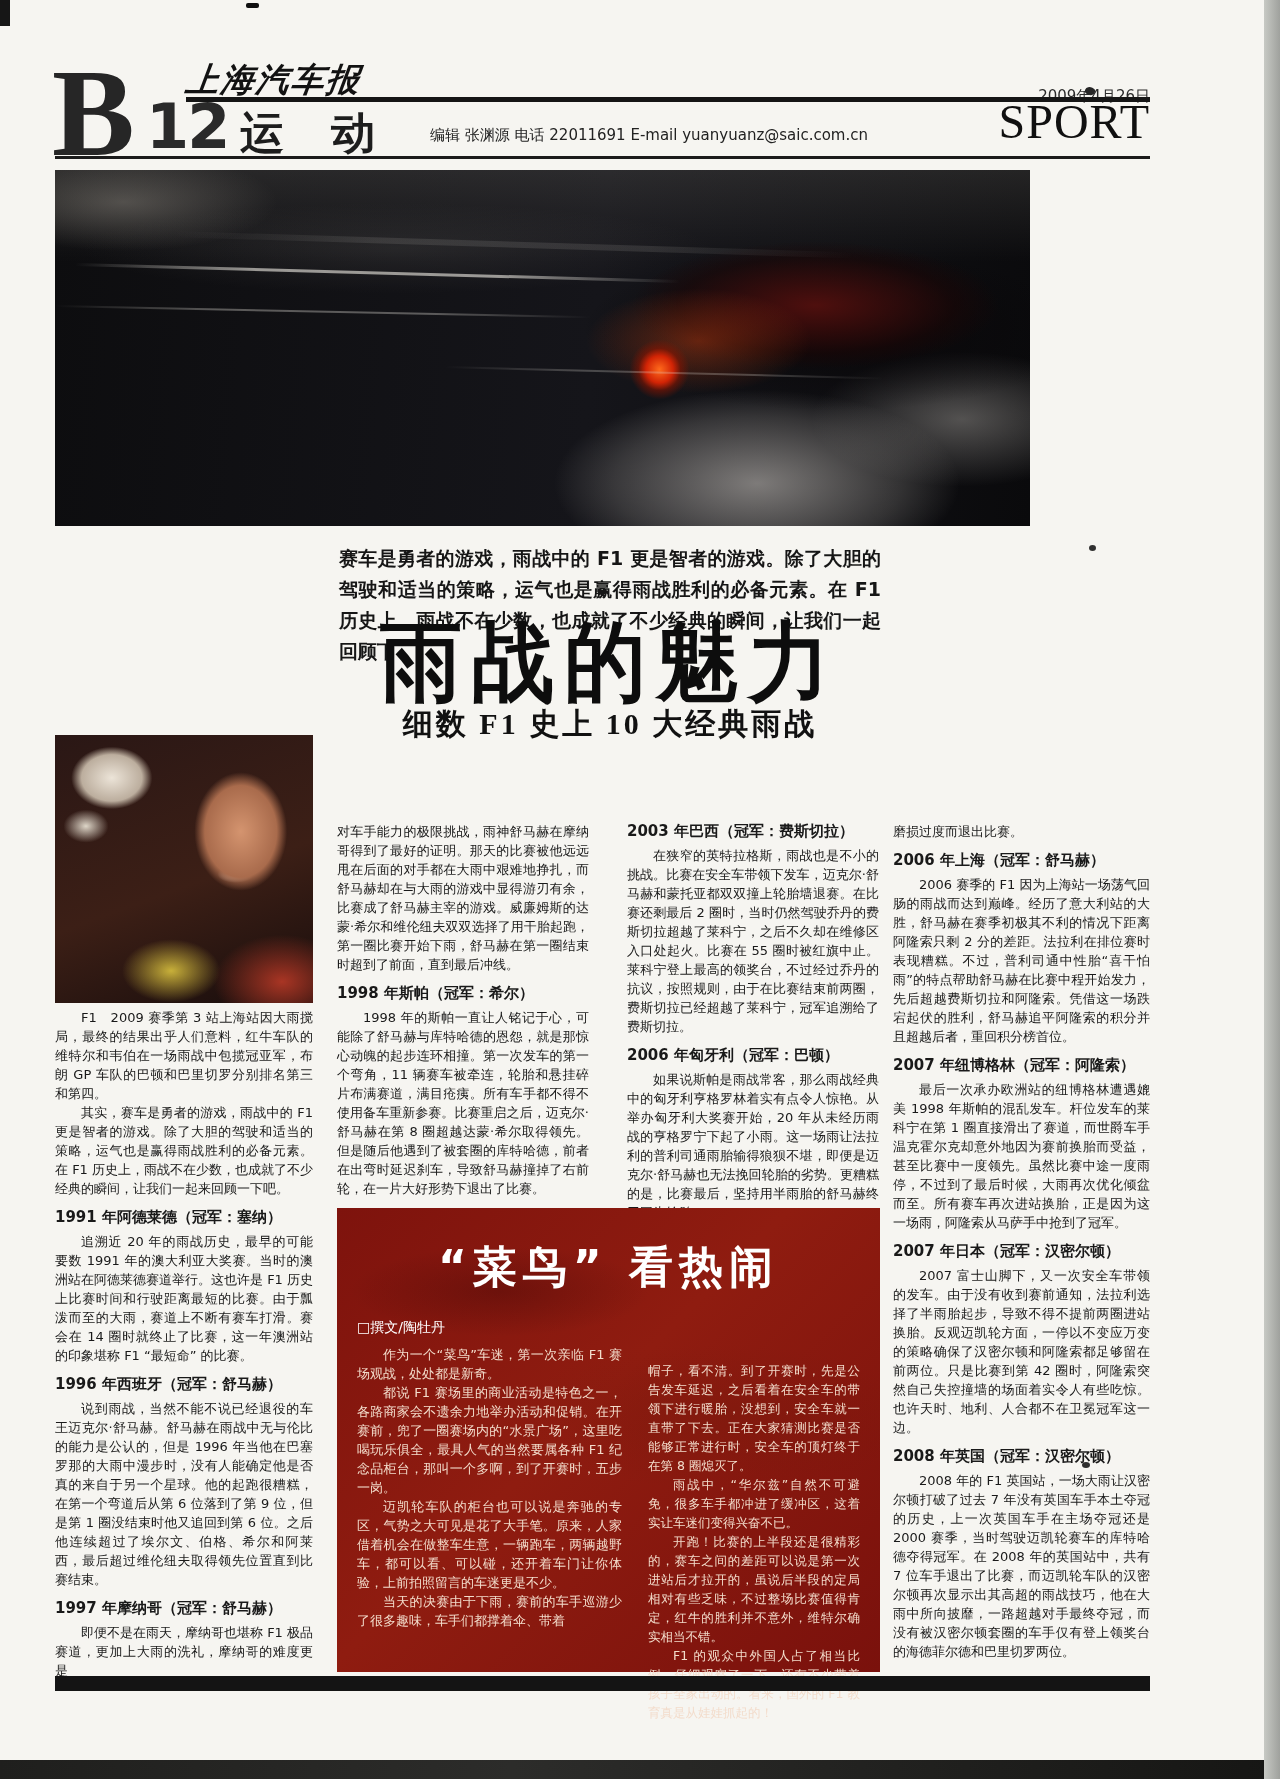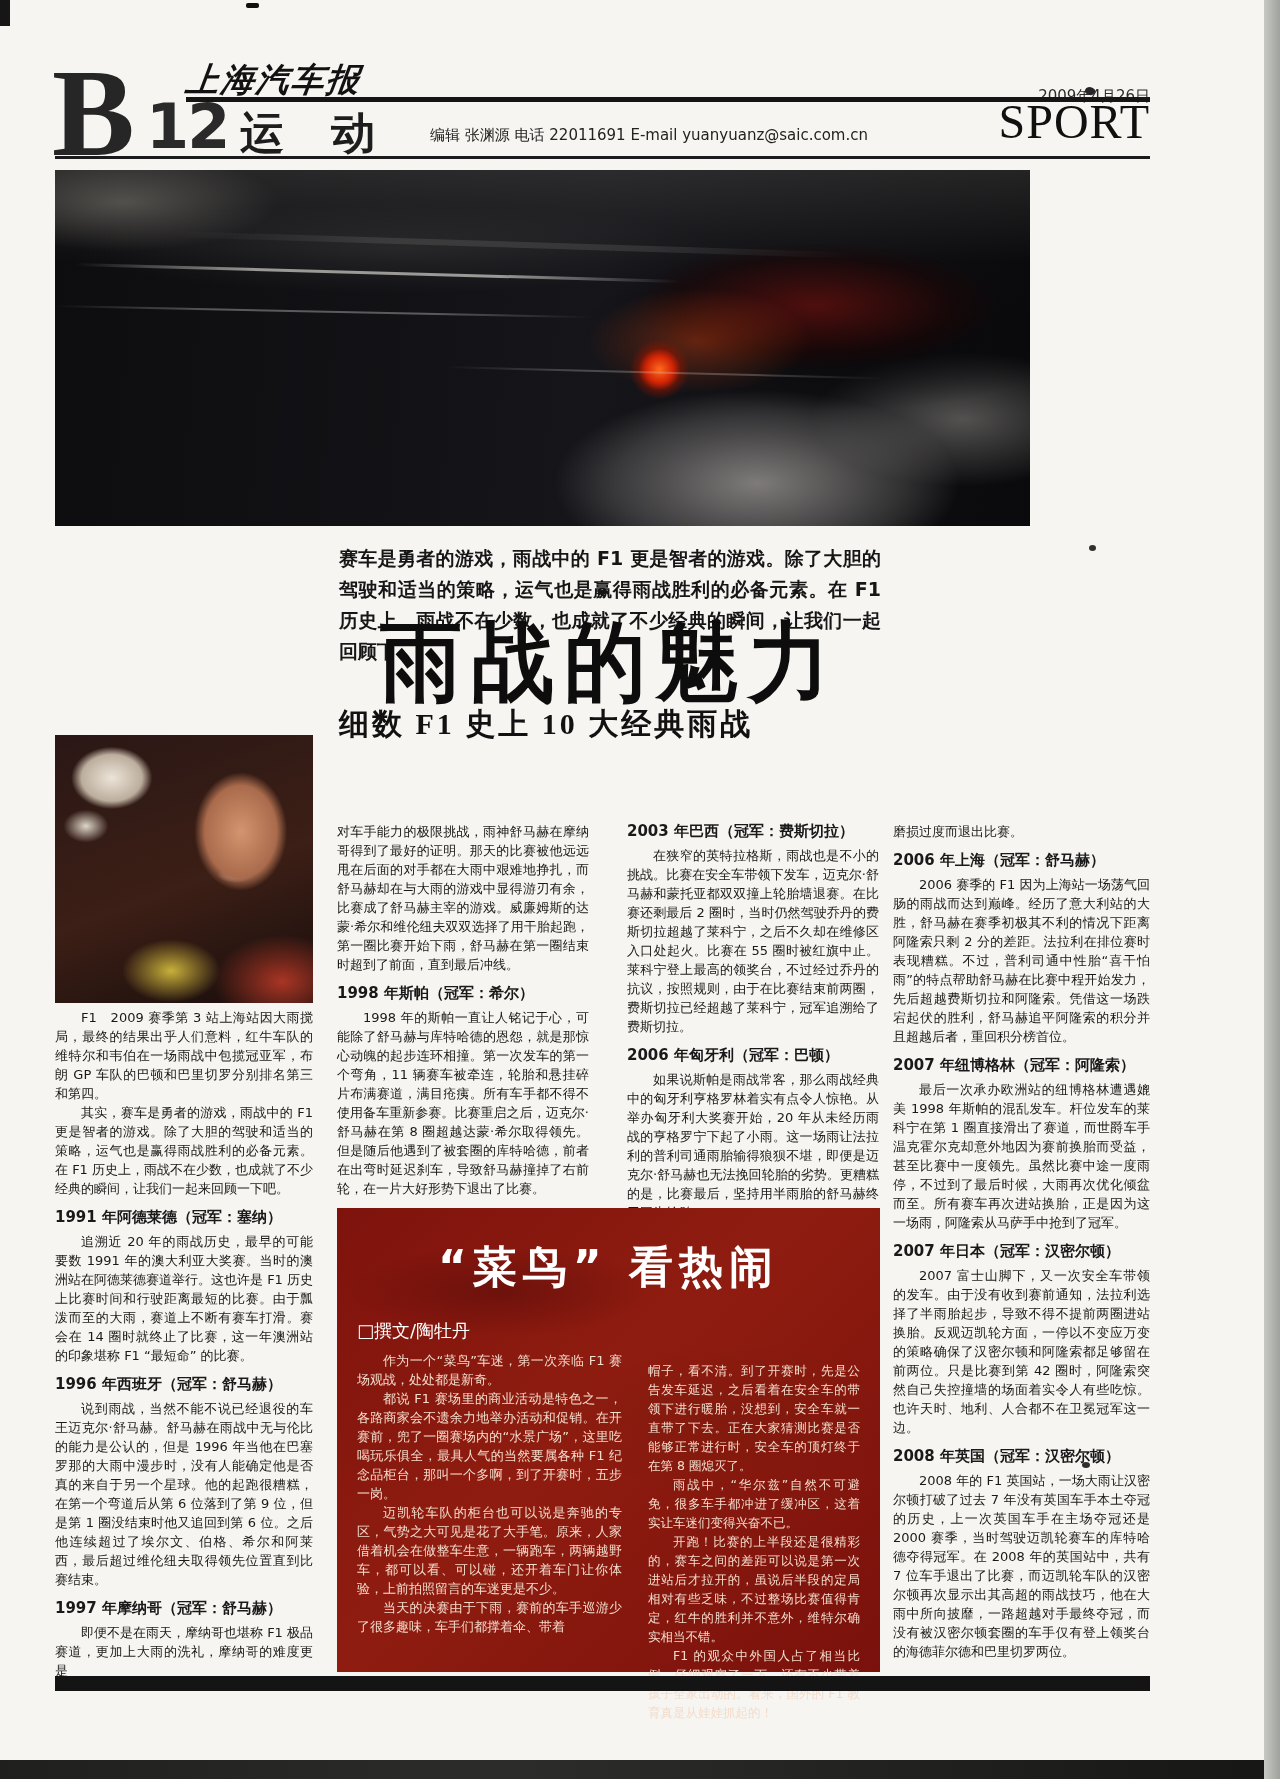--- a/index.html
+++ b/index.html
@@ -34,21 +34,21 @@
   .streak{position:absolute;background:linear-gradient(90deg,rgba(0,0,0,0),rgba(225,222,215,.65) 30%,rgba(225,222,215,.65) 70%,rgba(0,0,0,0));transform-origin:left center;}
   .s1{left:2%;top:26%;width:62%;height:3px;transform:rotate(1.6deg);}
   .s2{left:0%;top:38%;width:55%;height:2px;transform:rotate(1.2deg);opacity:.55;}
   .s3{left:12%;top:17%;width:70%;height:6px;transform:rotate(1.8deg);opacity:.18;}
   .s4{left:40%;top:55%;width:45%;height:2px;transform:rotate(1.5deg);opacity:.4;}
   
   .intro{left:339px;top:543px;width:542px;font-size:19px;line-height:31px;font-weight:bold;
          text-align:justify;color:#161616;}
   .headline{left:339px;top:608px;width:542px;text-align:center;font-size:82px;font-weight:900;
             letter-spacing:10px;color:#0d0d0d;transform:scaleY(1.06);}
-  .subhead{left:339px;top:704px;width:542px;font-family:"Liberation Serif",serif;
+  .subhead{left:339px;top:704px;width:542px;text-align:center;font-family:"Liberation Serif",serif;
            font-weight:bold;font-size:30px;letter-spacing:3px;color:#111;}
   
   .photo-driver{left:55px;top:735px;width:258px;height:268px;background:
      radial-gradient(ellipse 52px 40px at 22% 16%, #ece4d8, #bcae9e 58%, rgba(0,0,0,0) 78%),
      radial-gradient(ellipse 30px 22px at 12% 34%, #ded6c8, rgba(0,0,0,0) 75%),
      radial-gradient(ellipse 58px 74px at 72% 36%, #d4946f, #a96b4c 62%, rgba(0,0,0,0) 80%),
      radial-gradient(ellipse 26px 12px at 70% 52%, #f2efe9, rgba(0,0,0,0) 70%),
      radial-gradient(ellipse 95px 65px at 88% 92%, #a93524, rgba(0,0,0,0) 72%),
      radial-gradient(ellipse 70px 45px at 45% 88%, #c8b03a, rgba(60,30,16,0) 70%),
      linear-gradient(160deg,#2a1715 0%,#3c1f16 55%,#180d0c 100%);}
@@ -68,21 +68,21 @@
             radial-gradient(ellipse 200px 60px at 30% 18%, rgba(60,6,6,.35), rgba(0,0,0,0) 75%),
             radial-gradient(ellipse 260px 90px at 70% 45%, rgba(120,25,12,.4), rgba(0,0,0,0) 80%),
             linear-gradient(135deg,#7e130d 0%,#8f1c10 45%,#7a110c 100%);}
   .rookie-title{text-align:center;color:#ffffff;font-weight:900;font-size:44px;letter-spacing:6px;
                 margin:6px 0 22px;}
   .rb-cols{display:flex;gap:26px;}
   .rb-a{width:265px;}
   .rb-b{width:212px;}
   .rookie .body-p{color:#f3dccb;font-size:13px;line-height:19px;}
   .rb-b .body-p{font-size:12.5px;}
-  .byline{color:#ffffff;font-size:18px;margin-bottom:8px;}
+  .byline{color:#ffffff;font-size:14px;margin-bottom:8px;}
   
   .bottom-rule{left:55px;top:1676px;width:1095px;height:15px;background:#141414;}
   .bottom-band{left:0;top:1760px;width:1280px;height:19px;background:linear-gradient(90deg,#1f1f1d,#2c2c2a 40%,#161614);}
   .right-strip{left:1264px;top:0;width:16px;height:1779px;background:linear-gradient(90deg,#c7c9c4,#9fa19d);}
   .corner-tl{left:0;top:0;width:10px;height:26px;background:#161616;}
   .dash-top{left:246px;top:3px;width:13px;height:5px;background:#101010;border-radius:2px;}
   .speck1{left:1085px;top:87px;width:10px;height:8px;background:#262626;border-radius:60% 40% 55% 45%;transform:rotate(25deg);}
   .speck2{left:1089px;top:545px;width:7px;height:6px;background:#303030;border-radius:50%;}
   .speck3{left:1082px;top:1462px;width:8px;height:6px;background:#2e2e2e;border-radius:50%;}
 </style>

